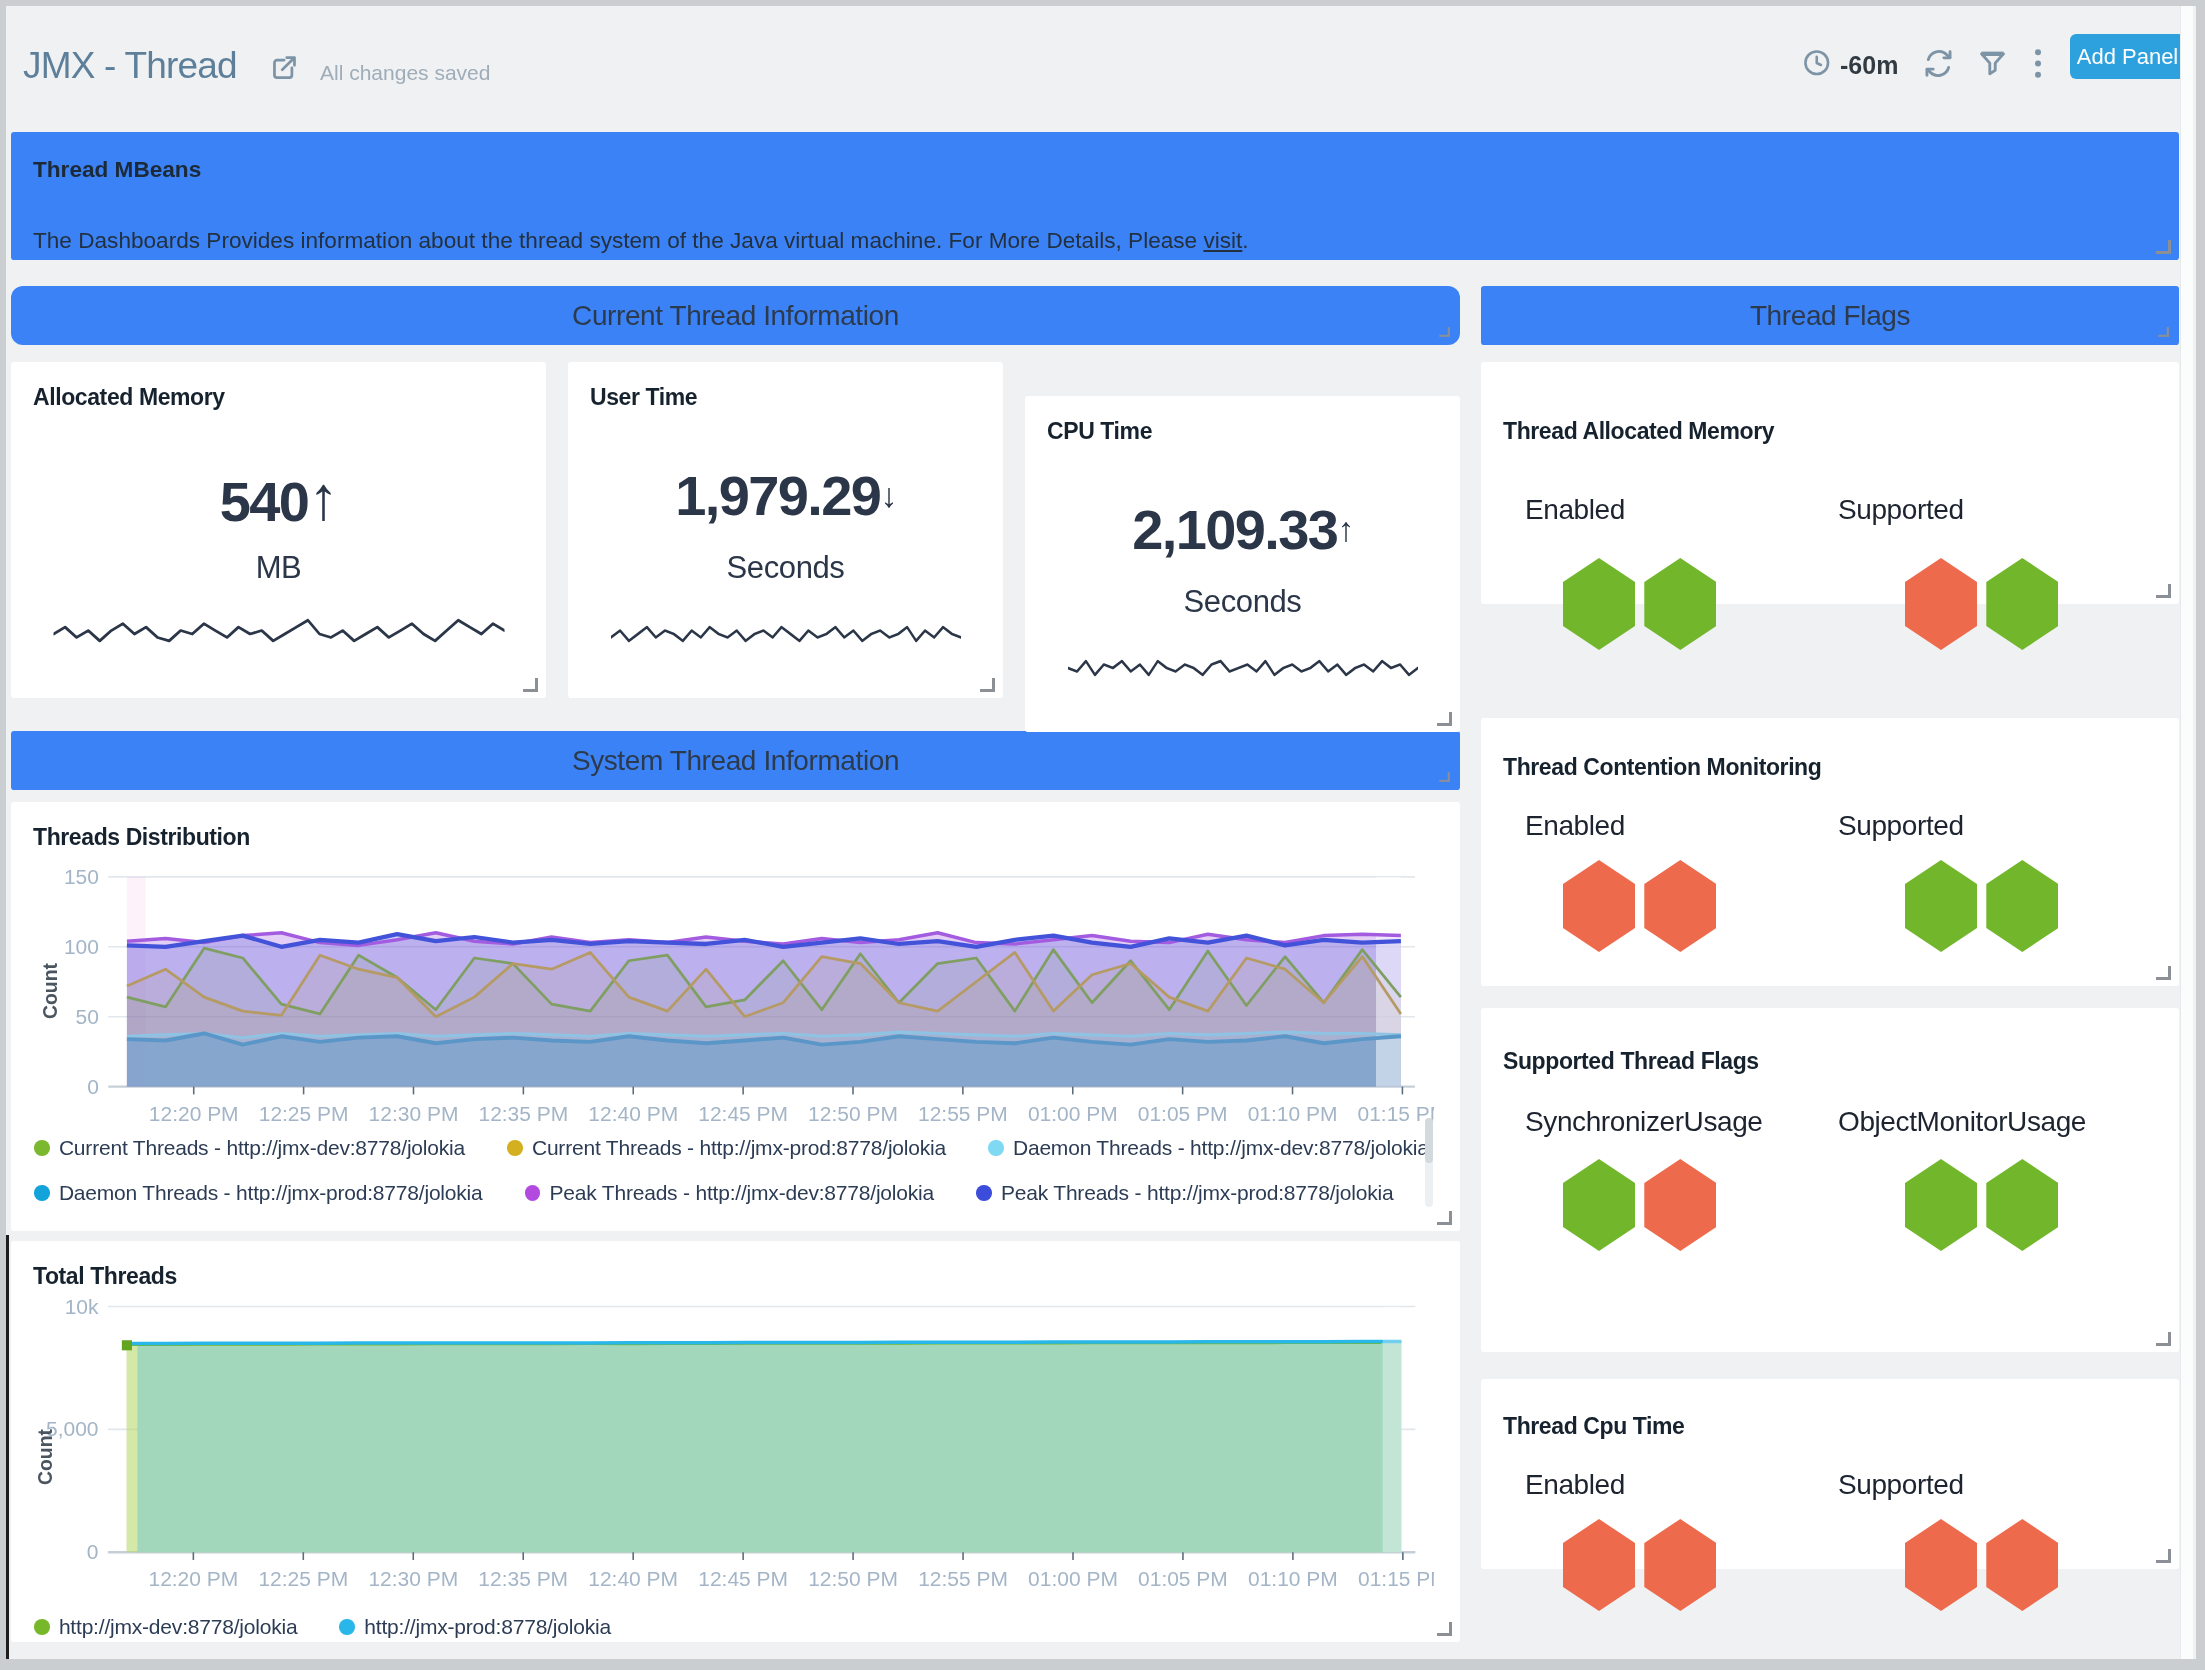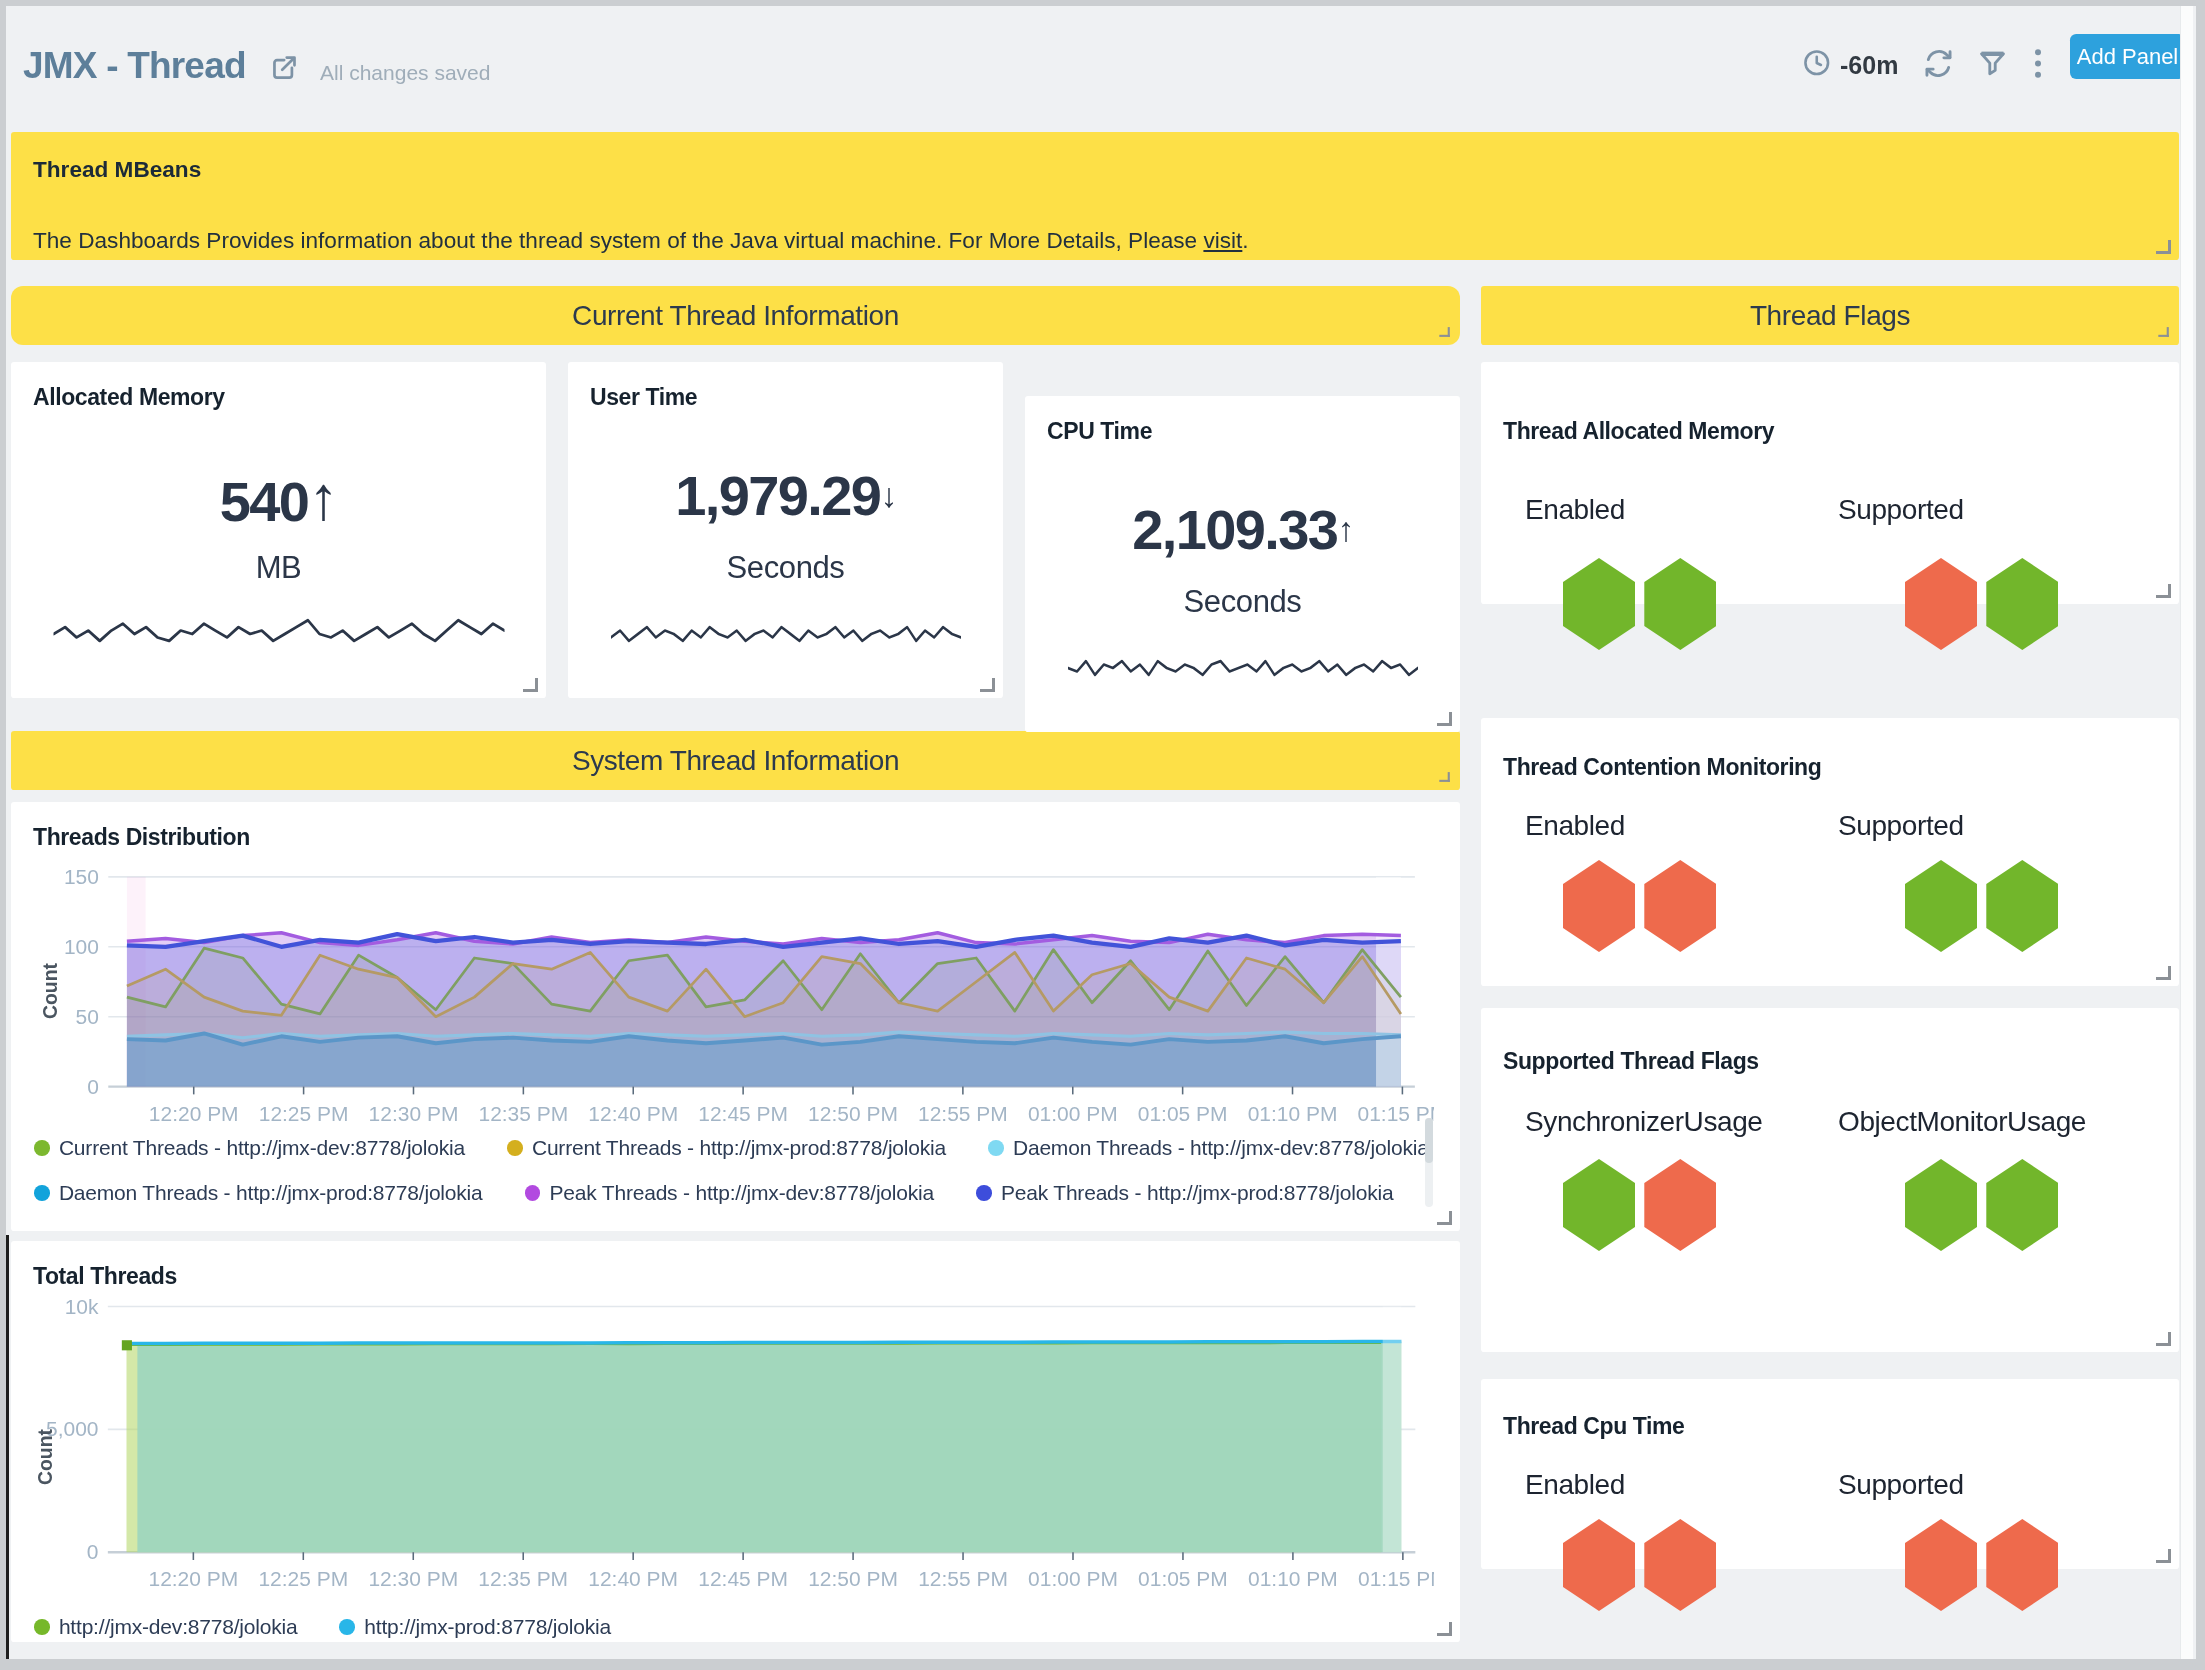--- a/index.html
+++ b/index.html
@@ -8,35 +8,35 @@
     background:#eff1f3;
     font-family:"Liberation Sans","DejaVu Sans",sans-serif;
     color:#22303f;
   }
   .frame{position:absolute;inset:0;border-style:solid;border-color:#cbced1;
     border-width:6.2px 9.3px 11px 6.2px;pointer-events:none;z-index:60;}
   .scroll-strip{position:absolute;left:2180px;top:6.2px;width:12.4px;height:1653px;
     background:#fbfcfc;border-left:1.6px solid #e7eaec;z-index:5;}
 
   
-  .hdr-title{position:absolute;left:23px;top:45px;font-size:37px;font-weight:700;
+  .hdr-title{position:absolute;left:23px;top:45px;font-size:37px;font-weight:400;
     color:#5d7f9a;letter-spacing:-0.8px;}
   .hdr-share{position:absolute;left:268px;top:53px;width:31px;height:31px;}
   .hdr-saved{position:absolute;left:320px;top:61px;font-size:21px;color:#9fadb9;}
   .hdr-clock{position:absolute;left:1802px;top:48px;width:29.5px;height:29.5px;}
   .hdr-range{position:absolute;left:1840px;top:51px;font-size:25px;font-weight:700;color:#323a42;}
   .hdr-refresh{position:absolute;left:1922px;top:47px;width:33px;height:33px;cursor:pointer;}
   .hdr-filter{position:absolute;left:1977px;top:48px;width:31px;height:31px;cursor:pointer;}
   .hdr-kebab{position:absolute;left:2028px;top:47px;width:20px;height:33px;cursor:pointer;}
   .btn-add{position:absolute;left:2070px;top:34px;width:115px;height:45px;background:#2da1dd;
     border:none;border-radius:6.2px;color:#fff;font-size:22px;font-family:inherit;cursor:pointer;}
 
   
   .panel{position:absolute;background:#fff;border-radius:3.1px;}
-  .panel-gray{background:#fde047;}
+  .panel-gray{background:#3b82f6;}
   .rh{position:absolute;right:7.8px;bottom:6.2px;width:12.4px;height:11px;
     border-right:3.9px solid #8b9096;border-bottom:3.9px solid #8b9096;}
   .sec-head{display:flex;align-items:center;justify-content:center;
     font-size:28px;color:#2c3a4e;letter-spacing:-0.4px;}
   .panel-title{position:absolute;left:22px;top:22px;font-size:23px;font-weight:700;
     color:#16222e;letter-spacing:-0.4px;}
 
   
   .mb-title{position:absolute;left:22px;top:25px;font-size:22.6px;font-weight:700;color:#1c2a38;}
   .mb-desc{position:absolute;left:22px;top:96px;font-size:22.6px;color:#22303f;}

